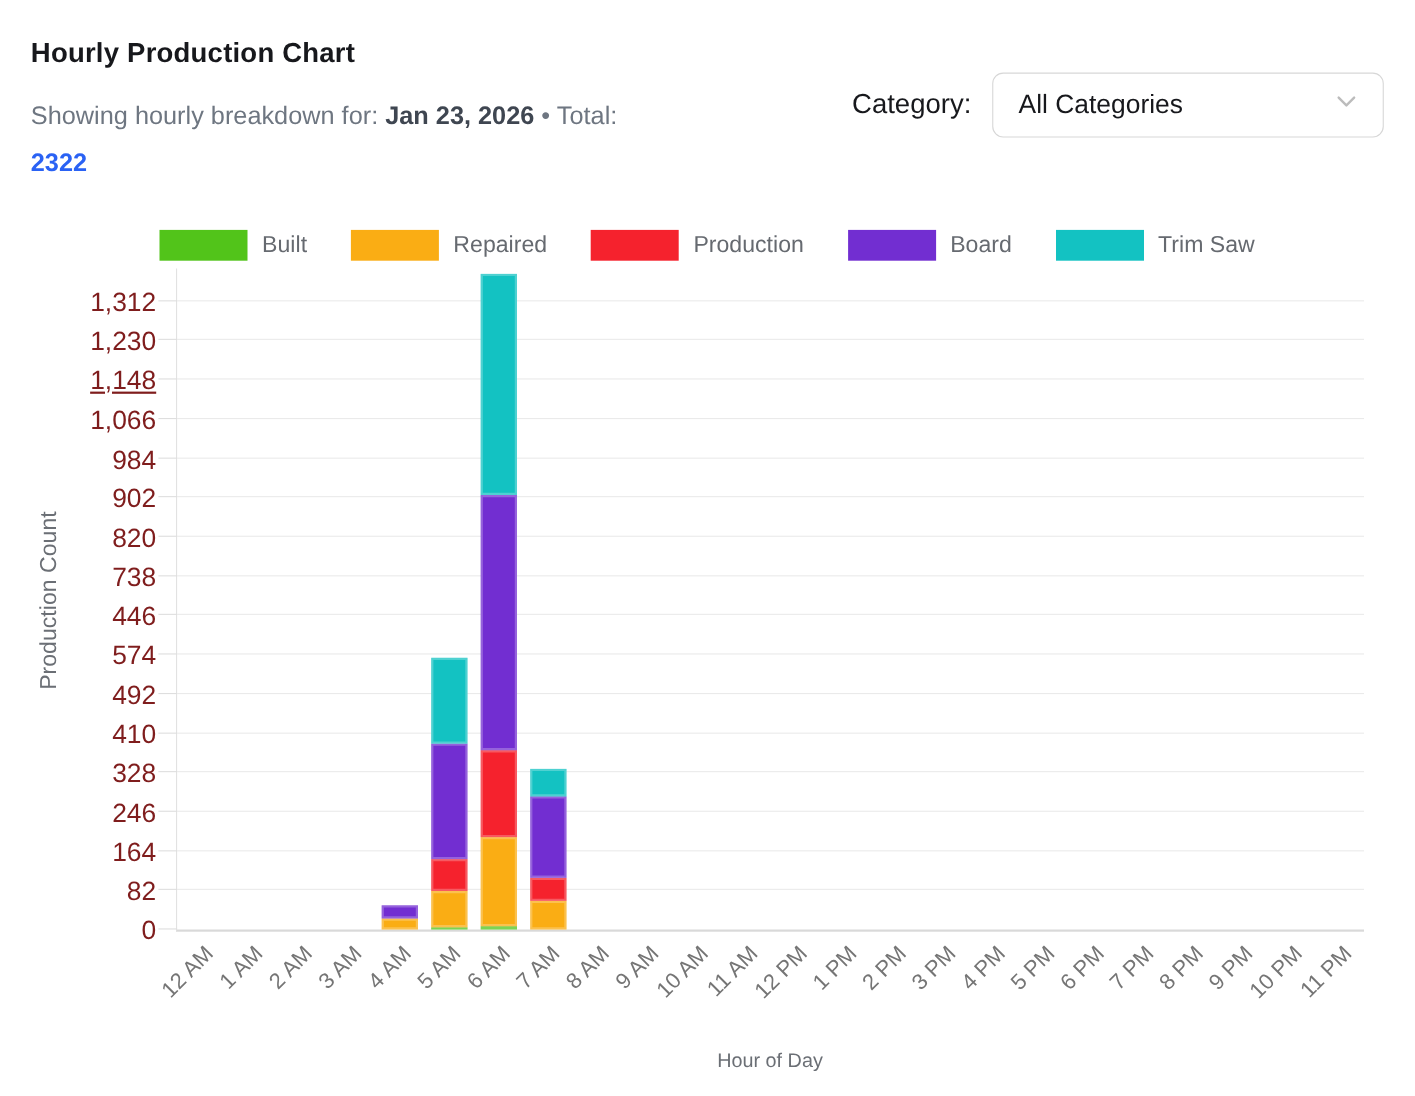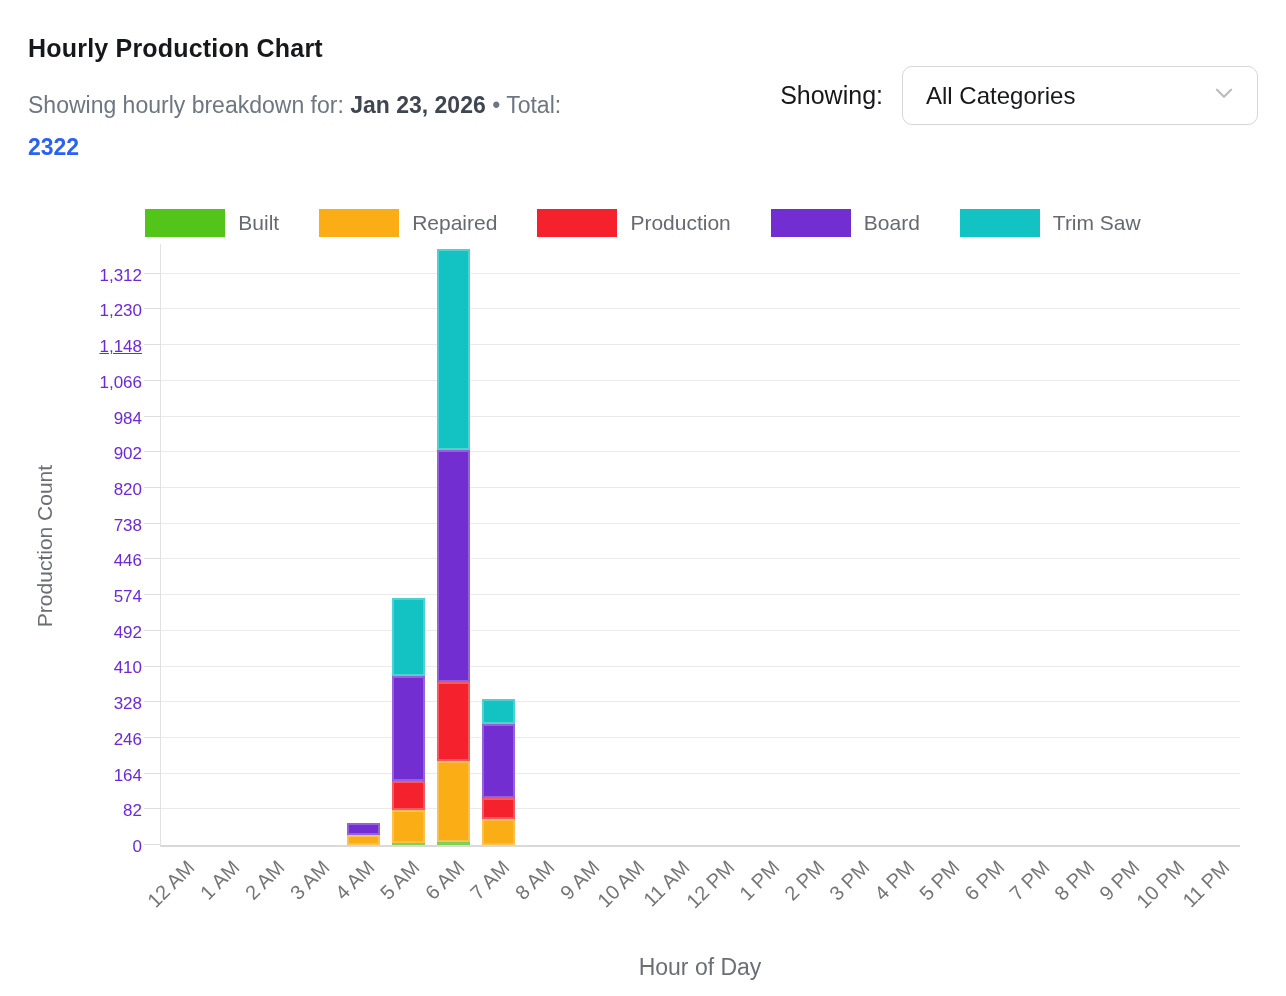--- a/index.html
+++ b/index.html
@@ -56,50 +56,50 @@
     position: absolute; left: 0; width: 100%; height: 0;
     border-top: 1px solid #eaeaea;
   }
   .gridtick {
     position: absolute; left: -17px; width: 17px; height: 0;
     border-top: 1px solid #dedede;
   }
   .ytick-layer { position: absolute; left: 0; top: 244px; width: 144px; height: 603px; }
   .ytick-label {
     position: absolute; right: 2px; transform: translateY(-50%);
-    font-size: 17px; color: #6d28d9; white-space: nowrap;
+    font-size: 24px; color: #7f1d1d; white-space: nowrap;
   }
   .bar-seg { position: absolute; box-shadow: inset 0 0 0 2px rgba(255,255,255,0.25); }
   .xtick-layer { position: absolute; left: 160px; top: 856px; width: 1080px; height: 110px; }
   .xtick-label {
     position: absolute; top: 0; width: 150px; text-align: right;
     font-size: 20px; color: #757575; white-space: nowrap;
     transform: rotate(-45deg); transform-origin: top right;
   }
   .y-axis-title {
     position: absolute; left: 45px; top: 546px;
     transform: translate(-50%, -50%) rotate(-90deg);
     font-size: 21px; color: #6b6f75; white-space: nowrap;
   }
   .x-axis-title {
     position: absolute; left: 160px; top: 954px; width: 1080px;
-    text-align: center; font-size: 23px; color: #6b6f75;
+    text-align: center; font-size: 18px; color: #6b6f75;
   }
 </style>
 </head>
 <body>
 
 <div class="page">
 
   <div class="page-title">Hourly Production Chart</div>
 
   <div class="subtitle"><span>Showing hourly breakdown for:</span> <span class="date">Jan 23, 2026</span> <span>•</span> <span>Total:</span><br><span class="total-num">2322</span></div>
 
   <div class="category-group">
-    <span class="category-label">Showing:</span>
+    <span class="category-label">Category:</span>
     <div class="select">
       <span>All Categories</span>
       <span>
         <svg width="26" height="26" viewBox="0 0 24 24">
             <path d="M5.5 9l6.5 6.5L18.5 9" fill="none" stroke="#bcbcbc" stroke-width="2" stroke-linecap="round" stroke-linejoin="round"></path>
           </svg>
       </span>
     </div>
   </div>
 

